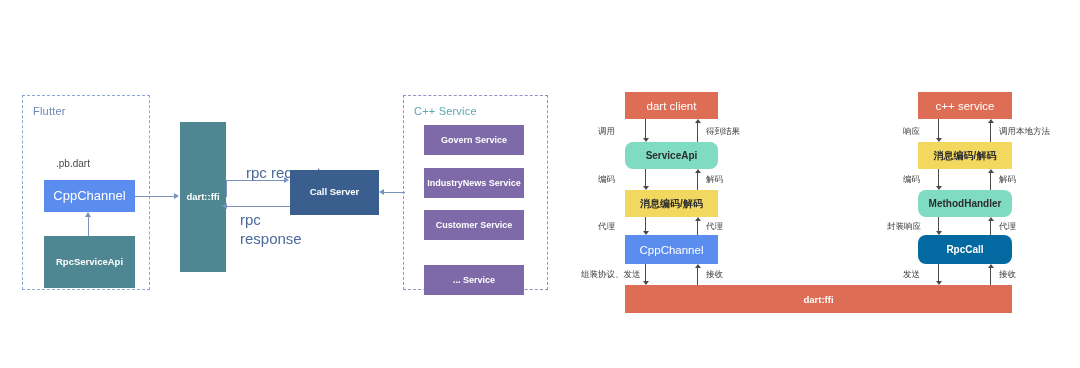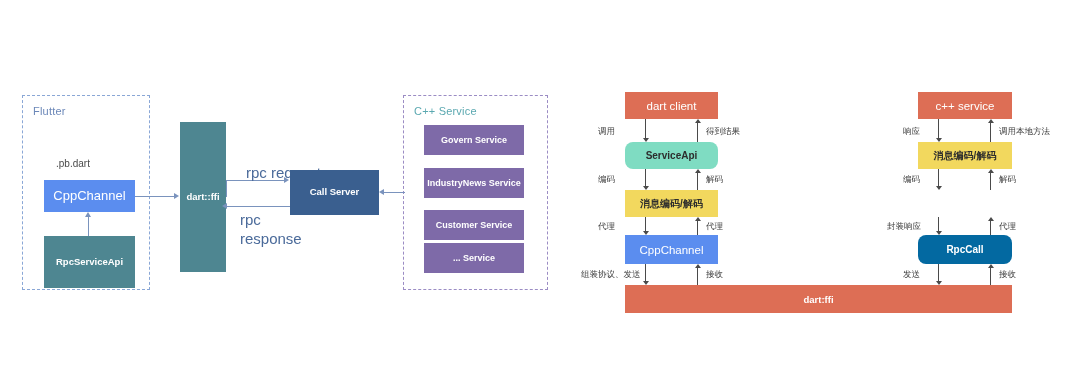--- a/index.html
+++ b/index.html
@@ -59,21 +59,21 @@
     left:290px;top:170px;width:89px;height:45px;
     background:#3a5f8f;font-size:9.5px;font-weight:bold;
   }
   .svc{
     background:#7e6aa8;font-size:9px;font-weight:bold;
     left:424px;width:100px;height:30px;
   }
   .svc1{top:125px;}
   .svc2{top:168px;}
   .svc3{top:210px;}
-  .svc4{top:243px;text-align:center;}
+  .svc4{top:265px;text-align:center;}
 
   
   .ln{position:absolute;background:#7a93bd;}
   .ln.h{height:1.4px;}
   .ln.v{width:1.4px;}
   .arrowhead{
     position:absolute;width:0;height:0;
     border-style:solid;
   }
   .ah-right{border-width:3.5px 0 3.5px 5px;border-color:transparent transparent transparent #7a93bd;}
@@ -197,20 +197,21 @@
 
   <div class="vl" style="left:645px;top:264px;height:17px;"></div>
   <div class="vah vah-down" style="left:643px;top:281px;"></div>
   <div class="vl" style="left:697px;top:268px;height:17px;"></div>
   <div class="vah vah-up" style="left:695px;top:264px;"></div>
   <div class="rlabel" style="left:581px;top:269px;">组装协议、发送</div>
   <div class="rlabel" style="left:706px;top:269px;">接收</div>
 
   <div class="rnode col-r row1 r-red t-big">c++ service</div>
   <div class="rnode col-r row2 r-yellow t-cjk">消息编码/解码</div>
+  <div class="rnode col-r row3 r-green t-bold">MethodHandler</div>
   <div class="rnode col-r row4 r-orange t-bold">RpcCall</div>
 
   <div class="vl" style="left:938px;top:119px;height:19px;"></div>
   <div class="vah vah-down" style="left:936px;top:138px;"></div>
   <div class="vl" style="left:990px;top:123px;height:19px;"></div>
   <div class="vah vah-up" style="left:988px;top:119px;"></div>
   <div class="rlabel" style="left:903px;top:126px;">响应</div>
   <div class="rlabel" style="left:999px;top:126px;">调用本地方法</div>
 
   <div class="vl" style="left:938px;top:169px;height:17px;"></div>

